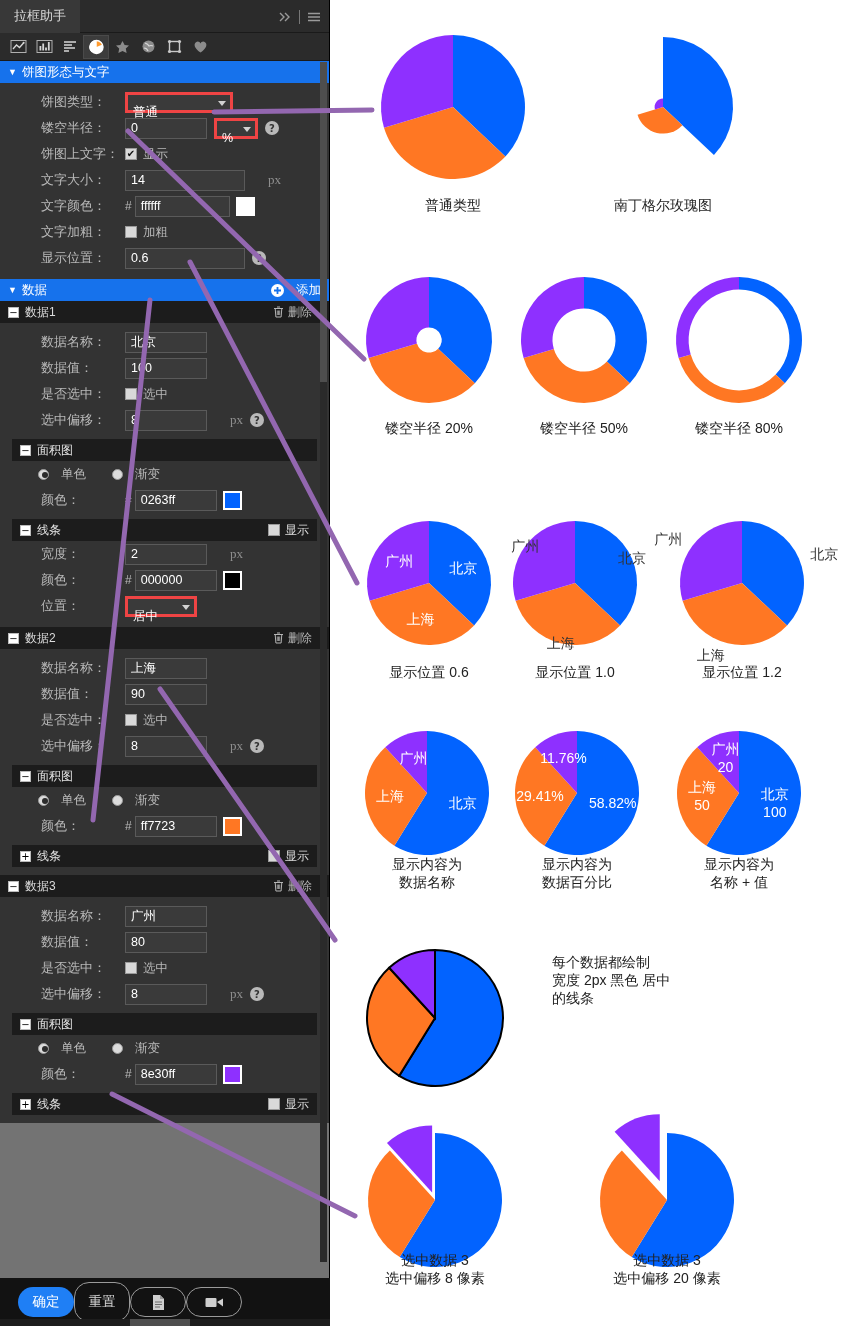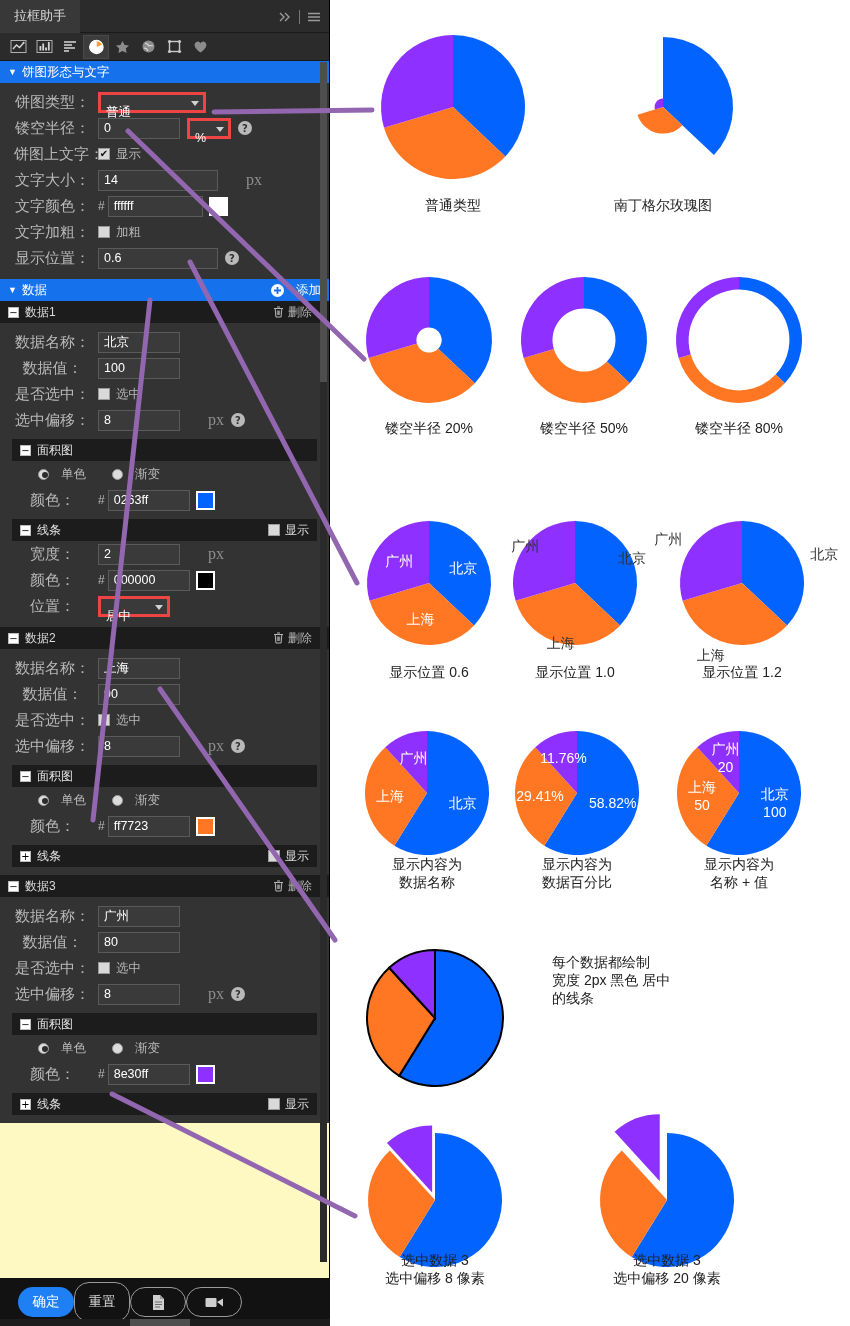--- a/index.html
+++ b/index.html
@@ -8,21 +8,21 @@
     background: #ffffff;
     font-family: "Liberation Sans", "DejaVu Sans", sans-serif;
     overflow: hidden;
   }
   #root { position: relative; width: 850px; height: 1326px; }
 
   
   .panel {
     position: absolute; left: 0; top: 0;
     width: 330px; height: 1326px;
-    background: #fef9c3;
+    background: #737373;
     border-right: 1px solid #000;
   }
   .titlebar {
     position: relative; height: 33px;
     background: #2b2b2b;
     border-bottom: 1px solid #1a1a1a;
     display: flex; align-items: center;
   }
   .tab-active {
     height: 33px; padding: 0 14px;
@@ -86,23 +86,24 @@
     position: absolute; right: 8px; display: flex; align-items: center; gap: 5px;
     color: #dadada; font-size: 12px;
   }
 
   .body { background: #333333; padding: 6px 0 8px 0; }
   .row {
     display: flex; align-items: center;
     height: 26px; padding-left: 14px;
   }
   .lab {
-    color: #b9b9b9; font-size: 15px;
-    width: 84px; text-align: center; padding-right: 7px;
+    color: #b9b9b9; font-size: 13px;
+    width: 84px; text-align: left; padding-right: 7px;
     white-space: nowrap;
+    margin-left: 27px;
   }
   .inp {
     background: #3a3a3a; border: 1px solid #5a5a5a;
     color: #ffffff; font-size: 12.5px;
     height: 21px; line-height: 19px; padding: 0 5px;
     font-family: "Liberation Sans", sans-serif;
   }
   .inp.w108 { width: 120px; }
   .inp.w82 { width: 82px; }
   .inp.w95 { width: 95px; }
@@ -113,21 +114,21 @@
     position: relative;
   }
   .sel .arw {
     position: absolute; right: 4px; top: 6px;
     width: 0; height: 0; border-left: 4px solid transparent;
     border-right: 4px solid transparent; border-top: 5px solid #d2d2d2;
   }
   .sel.w108 { width: 108px; }
   .sel.w72  { width: 72px; }
   .sel.w44  { width: 44px; }
-  .unit { color: #8e8e8e; font-size: 16px; margin-left: 5px; font-family: "Liberation Serif", serif; padding-left: 23px;}
+  .unit { color: #8e8e8e; font-size: 13px; font-family: "Liberation Serif", serif; padding-left: 23px;}
   .hash { color: #b9b9b9; font-size: 12px; margin-right: 3px; }
   .swatch { width: 19px; height: 19px; border: 2px solid #fff; margin-left: 6px; }
   .help {
     width: 14px; height: 14px; border-radius: 50%;
     background: #b9b9b9; color: #333; font-size: 10px; font-weight: bold;
     display: inline-flex; align-items: center; justify-content: center;
     margin-left: 7px; font-family: "DejaVu Sans", sans-serif;
   }
   .cbx {
     width: 12px; height: 12px; background: #d9d9d9; border: 1px solid #9a9a9a;

